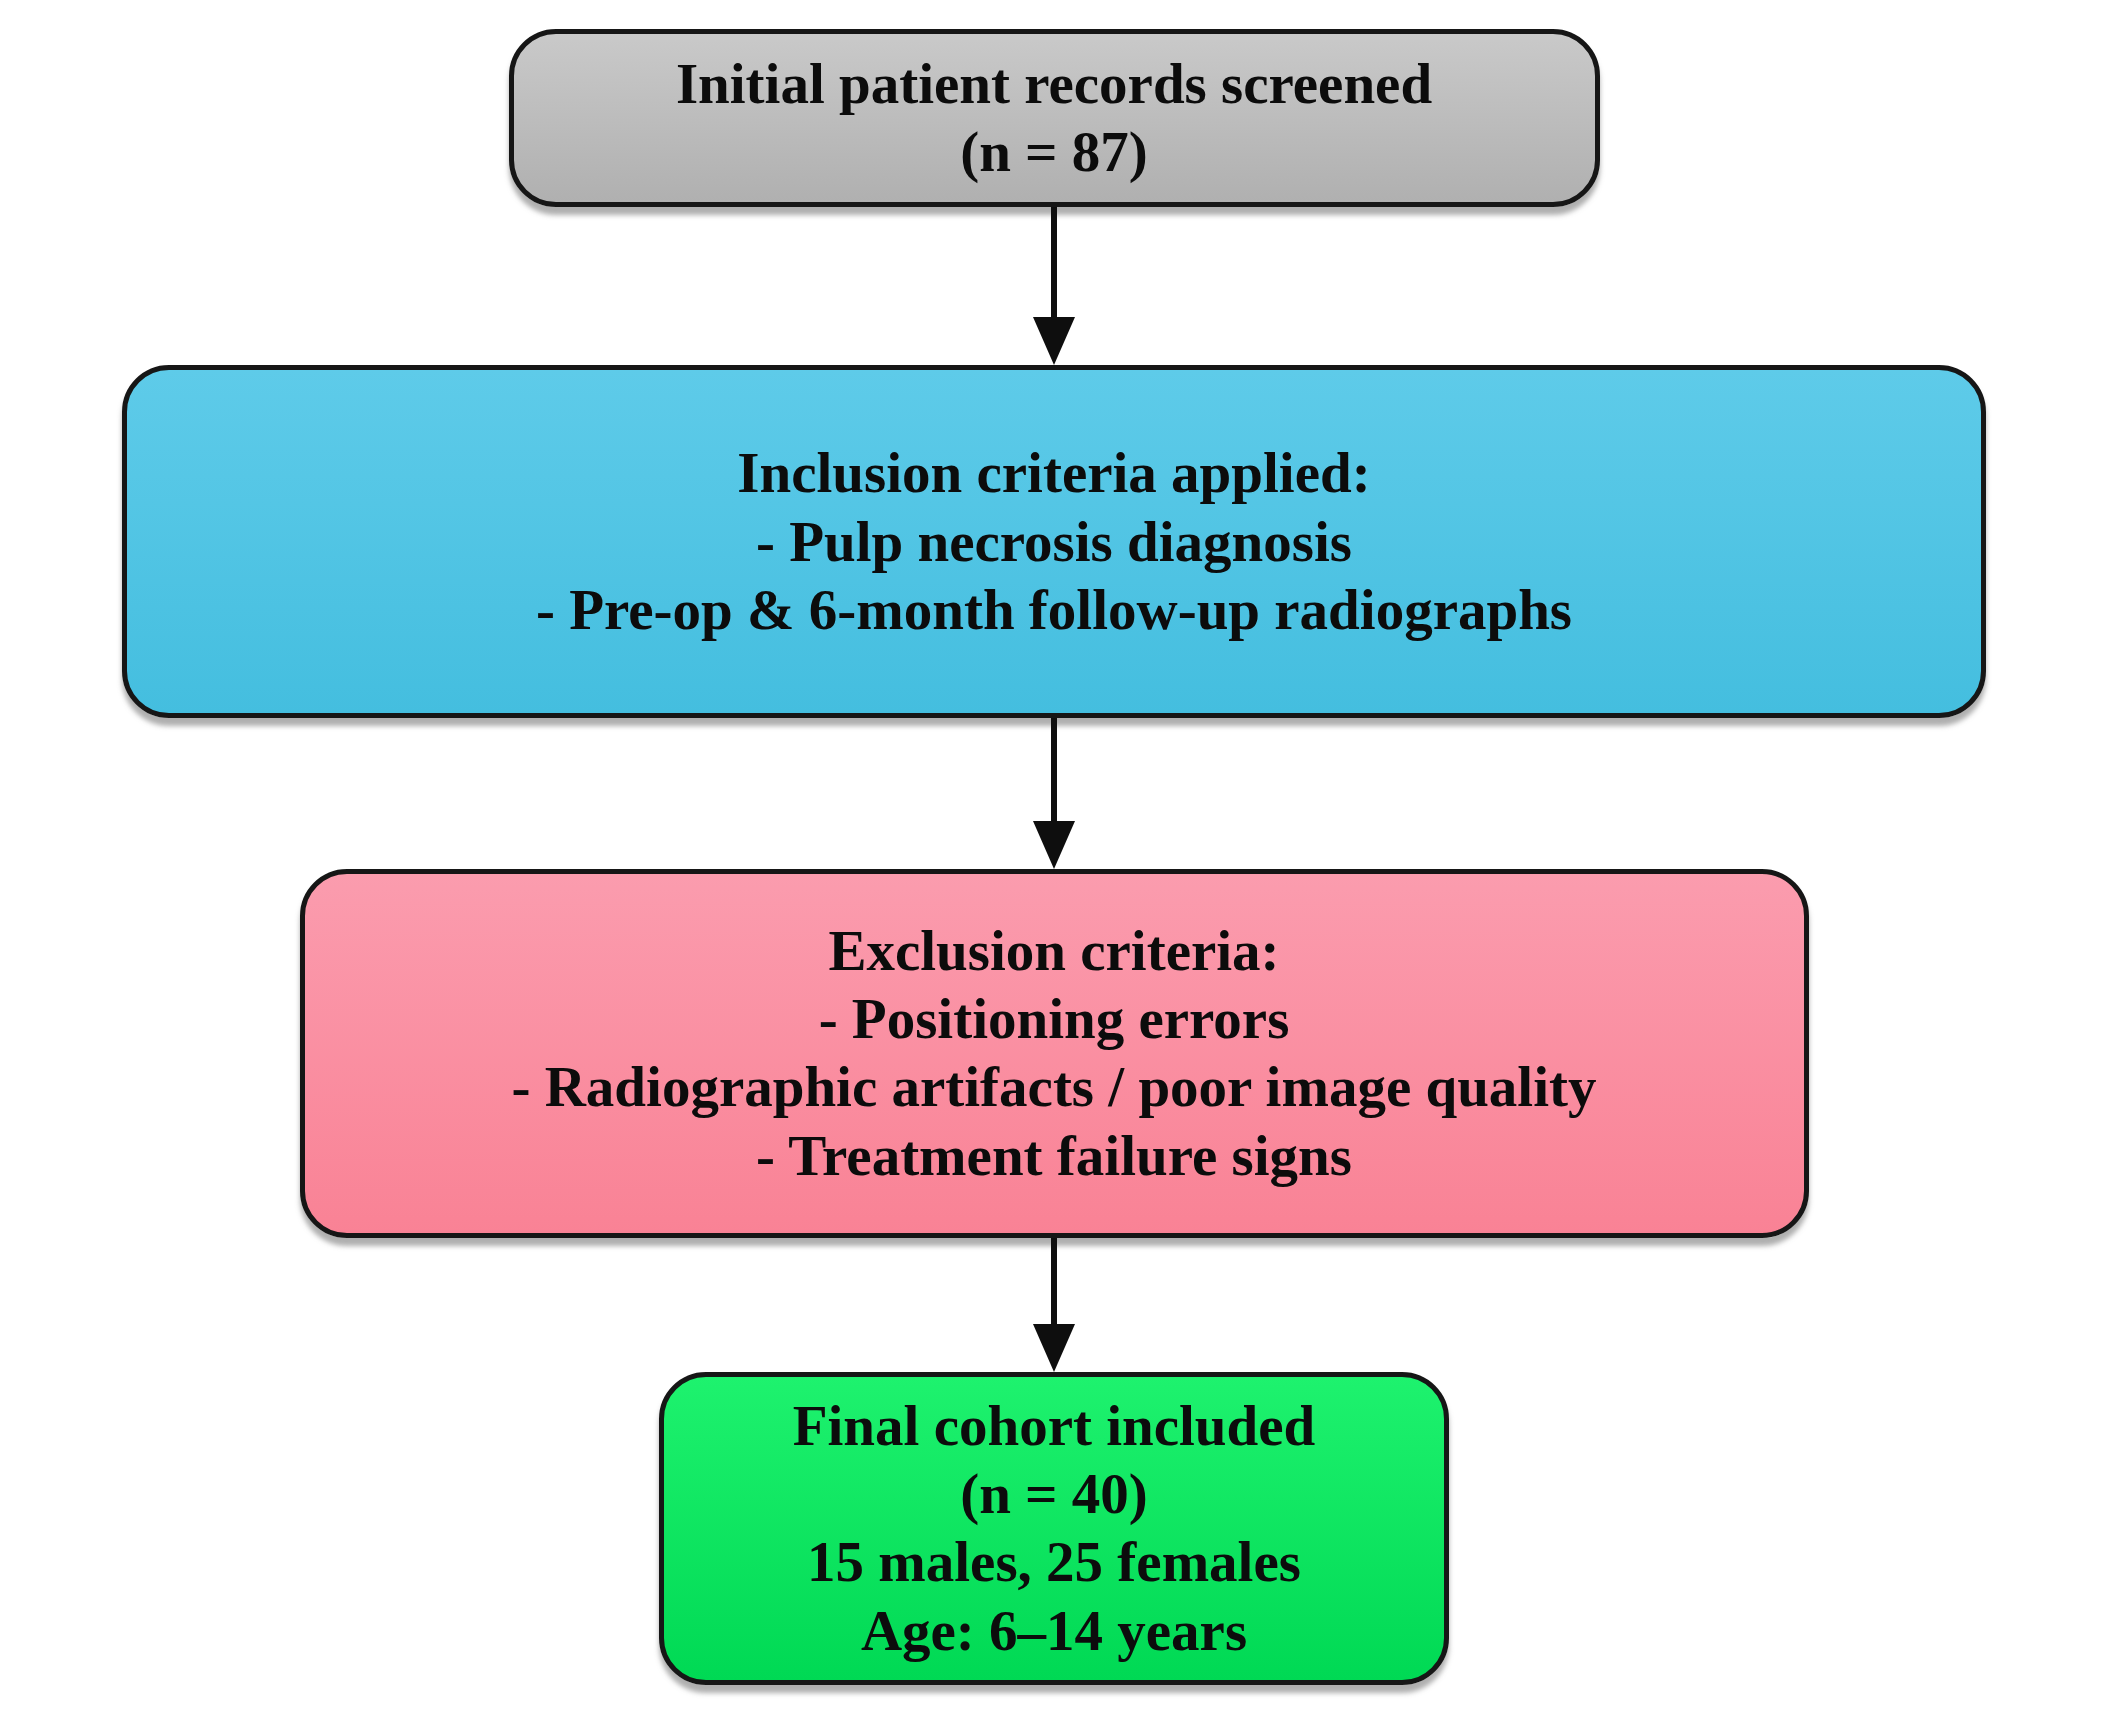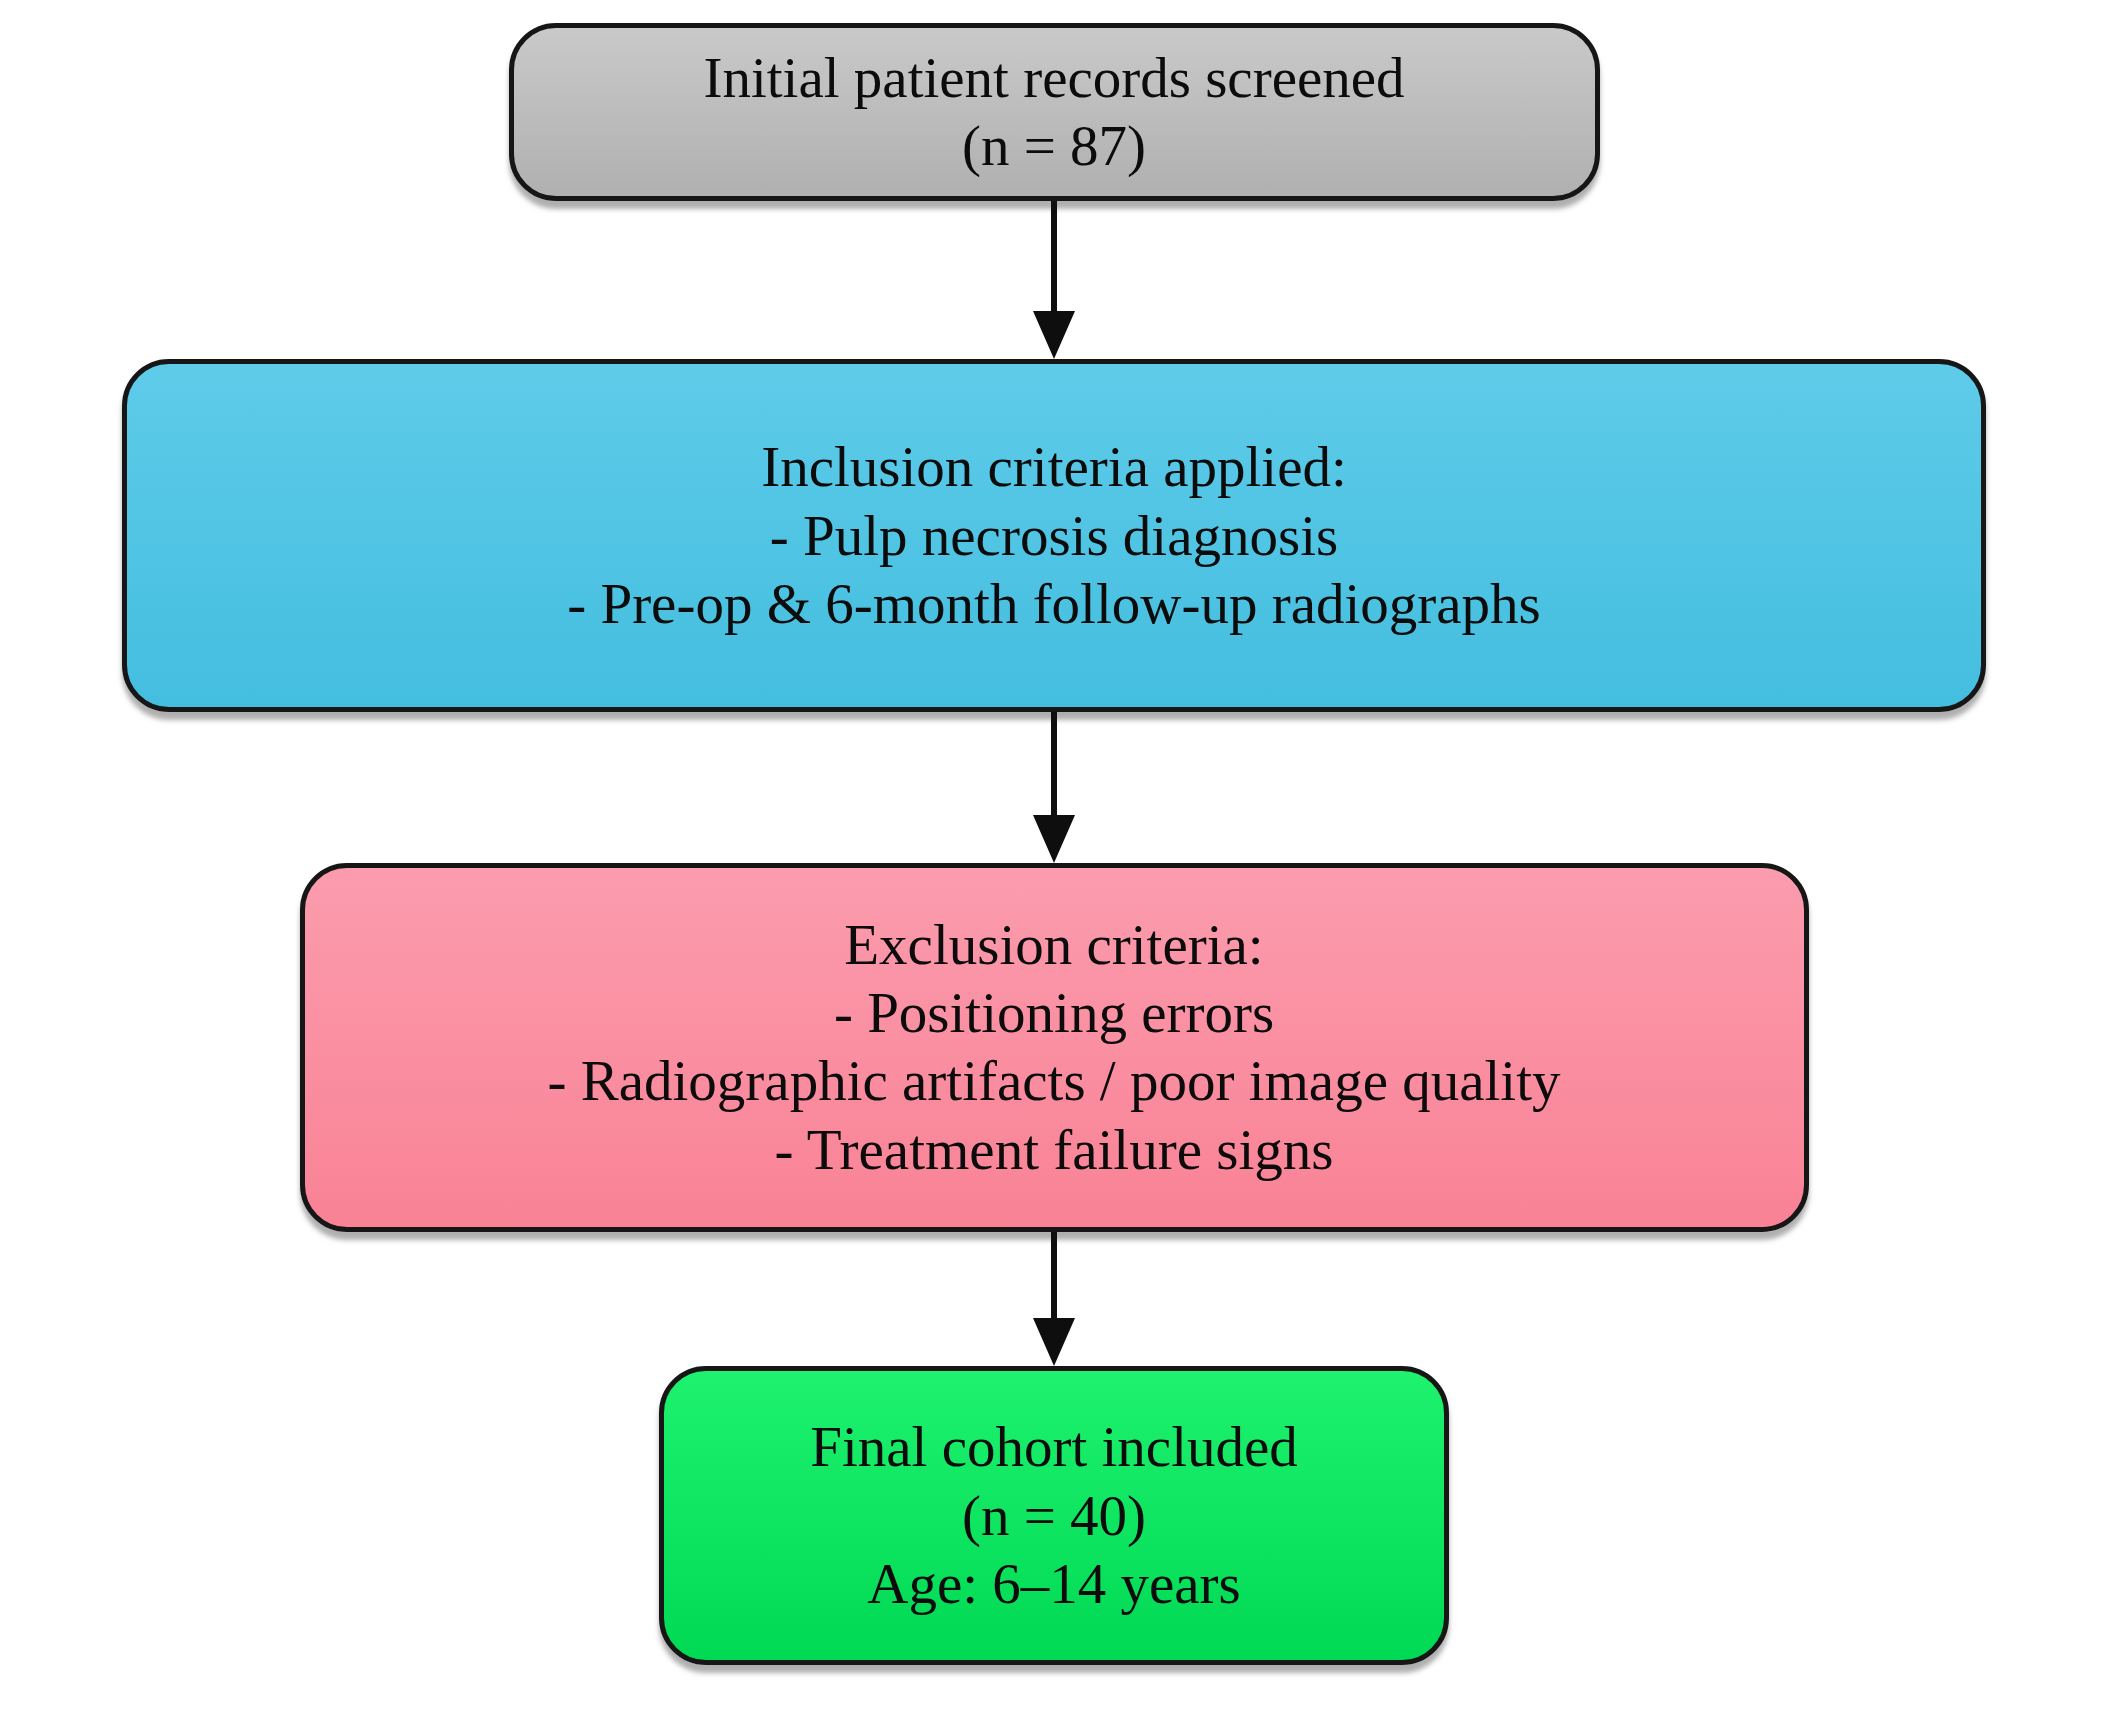--- a/index.html
+++ b/index.html
@@ -7,23 +7,23 @@
     width: 2108px; height: 1733px;
     background: #ffffff;
     overflow: hidden;
   }
   .canvas {
     position: relative;
     width: 2108px; height: 1733px;
     display: flex;
     flex-direction: column;
     align-items: center;
-    padding-top: 23px;
+    padding-top: 29px;
     font-family: "Liberation Serif", "DejaVu Serif", serif;
-    font-weight: normal;
+    font-weight: bold;
   }
   .node {
     border: 5.6px solid #161616;
     border-radius: 47px;
     color: #0c0c0c;
     text-align: center;
     font-size: 57px;
     line-height: 1.2;
     padding: 14.4px 24px;
     display: flex;
@@ -89,17 +89,18 @@
   </div>
 
   <div class="arrow arrow-3">
     <div class="shaft"></div>
     <div class="head"></div>
   </div>
 
   <div class="node node-final">
     <div class="node-line">Final cohort included</div>
     <div class="node-line">(n = 40)</div>
+    <div class="node-line">15 males, 25 females</div>
     <div class="node-line">Age: 6–14 years</div>
   </div>
 
 </div>
 
 
 </body></html>

